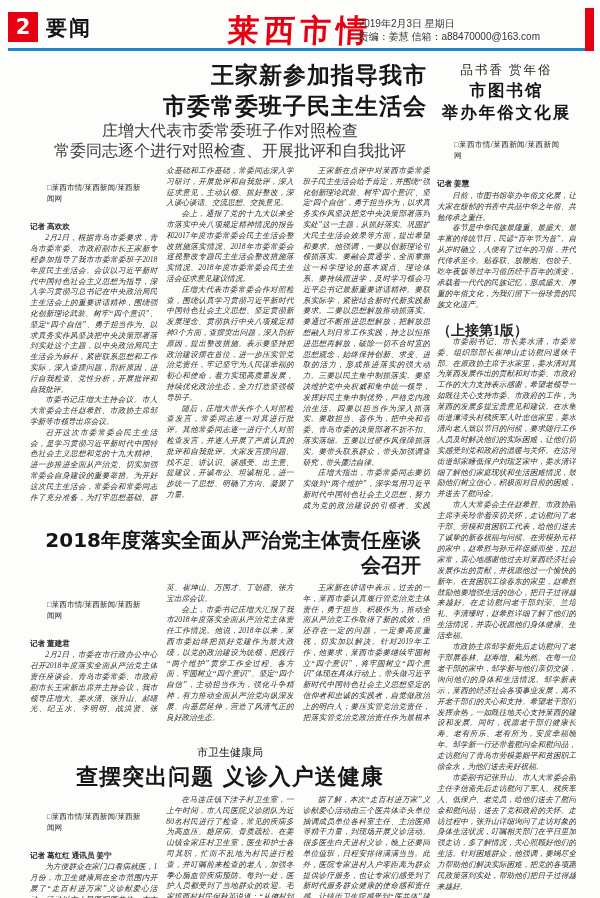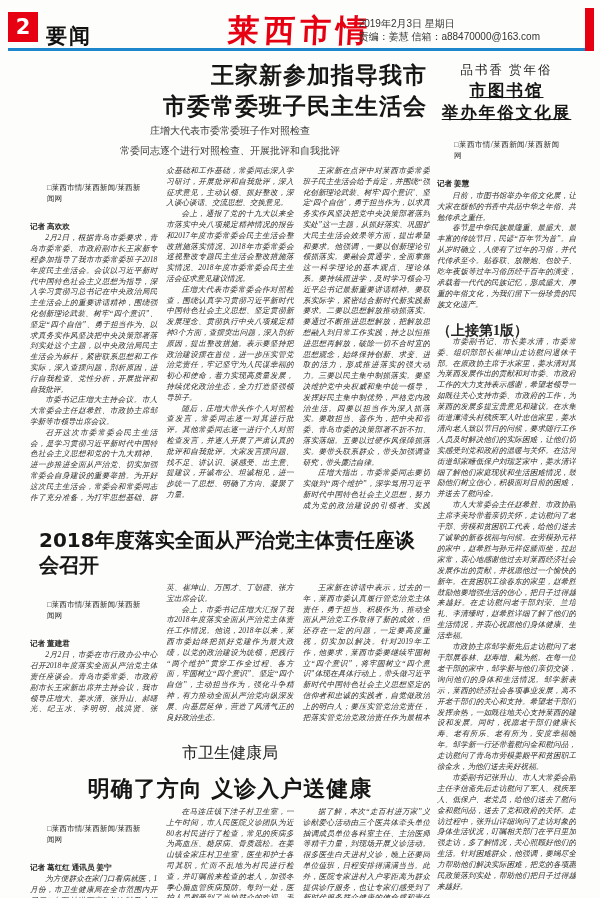--- a/index.html
+++ b/index.html
@@ -3,51 +3,51 @@
 <meta charset="utf-8">
 <style>
   html,body{margin:0;padding:0;background:#e9e8e4;}
   .page{position:relative;width:600px;height:898px;background:#fdfdfb;margin:0 auto;overflow:hidden;
         font-family:"Liberation Serif",serif;color:#262626;}
   
   .header{position:absolute;top:8px;left:8px;right:8px;height:40px;border-bottom:3px solid #1d86cc;}
   .pagenum{position:absolute;left:0;top:4px;width:30px;height:30px;background:#e60012;color:#fff;
            display:flex;align-items:center;justify-content:center;font-size:21px;font-weight:bold;
            font-family:"DejaVu Sans",sans-serif;}
-  .seclabel{position:absolute;left:38px;top:14px;font-size:21px;font-weight:bold;letter-spacing:2px;
+  .seclabel{position:absolute;left:38px;top:6px;font-size:21px;font-weight:bold;letter-spacing:2px;
             font-family:"DejaVu Sans",sans-serif;color:#111;}
   .masthead{position:absolute;left:50%;top:2px;transform:translateX(-50%) skewX(-3deg);
             font-size:31px;font-weight:bold;color:#e60012;letter-spacing:5px;white-space:nowrap;
             font-family:"DejaVu Serif",serif;}
   .hinfo{position:absolute;right:52px;top:9px;text-align:left;font-size:10px;line-height:13px;color:#333;
          font-family:"Liberation Sans",sans-serif;}
   .endbar{position:absolute;right:-2px;top:0px;width:9px;height:43px;background:#e60012;}
   
   .main{position:absolute;top:58px;left:30px;width:400px;}
   .side{position:absolute;top:62px;left:437px;width:139px;height:830px;overflow:hidden;}
   .h-lead{margin:3px;text-align:right;font-size:23px;line-height:28px;font-weight:bold;letter-spacing:1px;
           font-family:"DejaVu Sans",sans-serif;color:#161616;}
-  .deck{margin:2px 0 0;text-align:center;font-size:10px;line-height:16px;color:#3a3a3a;}
+  .deck{margin:2px 0 0;text-align:center;font-size:16px;line-height:16px;color:#3a3a3a;}
   .art-body{column-count:3;column-gap:9px;overflow:hidden;font-size:7.6px;line-height:10.8px;
             text-align:justify;color:#2b2b2b;}
   .body-lead{margin-top:7px;height:346px;}
   .body-a2{margin-top:5px;height:150px;}
   .body-a3{margin-top:5px;height:152px;}
   .src{margin:17px;}
   .rep{margin:0 0 1px;font-weight:bold;}
   .para{margin:0;text-indent:2em;font-style:italic;}
-  .h-a2{margin:16px 9px 0;text-align:left;font-size:20px;line-height:25px;font-weight:bold;
+  .h-a2{margin:16px 9px 0;text-align:right;font-size:20px;line-height:25px;font-weight:bold;
         font-family:"DejaVu Sans",sans-serif;color:#161616;}
-  .kicker-a3{margin:12px 0 16px;text-align:center;font-size:16px;line-height:15px;color:#222;}
+  .kicker-a3{margin:12px 0 4px;text-align:center;font-size:11px;line-height:15px;color:#222;}
   .h-a3{margin:1px 0 0;text-align:center;font-size:22px;line-height:26px;font-weight:bold;letter-spacing:1px;
         font-family:"DejaVu Sans",sans-serif;color:#161616;}
   
   .side-kicker{margin:0;text-align:center;font-size:12.5px;line-height:17px;color:#222;letter-spacing:2px;}
   .h-side{margin:1px 0 0;text-align:center;font-size:16.5px;line-height:21px;font-weight:bold;letter-spacing:2px;
-          font-family:"DejaVu Sans",sans-serif;color:#161616;text-decoration:underline;}
+          font-family:"DejaVu Sans",sans-serif;color:#161616;}
   .side-body{margin-top:8px;font-size:7.6px;line-height:10.9px;text-align:justify;color:#2b2b2b;}
   .cont-label{margin:14px 0 0;font-weight:bold;font-size:14px;line-height:12px;}
   .cont-body{font-size:7.6px;line-height:10.9px;text-align:justify;color:#2b2b2b;}
 </style>
 </head>
 <body>
 
 <div class="page">
 
   <div class="header">
@@ -92,21 +92,21 @@
         <div>
             <p class="para">2月2日，市委在市行政办公中心召开2018年度落实全面从严治党主体责任座谈会。青岛市委常委、市政府副市长王家新出席并主持会议，我市领导庄增大、姜水清、张升山、郝曙光、纪玉水、李明明、战洪贤、张英、崔坤山、万国才、丁朝霞、张方宝出席会议。</p>
             <p class="para">会上，市委书记庄增大汇报了我市2018年度落实全面从严治党主体责任工作情况。他说，2018年以来，莱西市委始终把抓好党建作为最大政绩，以党的政治建设为统领，把践行“两个维护”贯穿工作全过程、各方面，牢固树立“四个意识”、坚定“四个自信”，主动担当作为，强化斗争精神，有力推动全面从严治党向纵深发展、向基层延伸，营造了风清气正的良好政治生态。</p>
             <p class="para">王家新在讲话中表示，过去的一年，莱西市委认真履行管党治党主体责任，勇于担当、积极作为，推动全面从严治党工作取得了新的成效，但还存在一定的问题，一定要高度重视，切实加以解决。针对2019年工作，他要求，莱西市委要继续牢固树立“四个意识”，将牢固树立“四个意识”体现在具体行动上，带头做习近平新时代中国特色社会主义思想坚定的信仰者和忠诚的实践者，自觉做政治上的明白人；要压实管党治党责任，把落实管党治党政治责任作为最根本的政治担当，各级一把手要切实担起第一责任，形成头雁效应；要继续强化基层组织建设，聚焦基层组织建设的薄弱环节，以提升组织力为重点，推动基层党建全面进步，抓好基层支部书记的培训，当好群众的主心骨；要继续深入全面从严治党，坚持纪律和规矩挺在前，持之以恒纠正“四风”，严格落实中央八项规定及其实施细则精神，全面推动从严治党向基层延伸，不断提高群众的获得感、幸福感、安全感。</p>
           </div>
       </div>
     </div>
 
     <div>
       <p class="kicker-a3">市卫生健康局</p>
-      <h2 class="h-a3">明确了方向  义诊入户送健康</h2>
+      <h2 class="h-a3">查摆突出问题  义诊入户送健康</h2>
       <div class="art-body body-a3">
         <p class="src">□莱西市情/莱西新闻/莱西新闻网</p>
         <p class="rep">记者 葛红红 通讯员 姜宁</p>
         <div>
             <p class="para">为方便群众在家门口看病就医，1月份，市卫生健康局在全市范围内开展了“走百村进万家”义诊献爱心活动。活动以市人民医院医共体、市中医医院医共体和市立医院医共体为主体，组建义诊队，开展义诊及回访活动。</p>
             <p class="para">在马连庄镇下洼子村卫生室，一上午时间，市人民医院义诊团队为近80名村民进行了检查，常见的疾病多为高血压、糖尿病、骨质疏松。在姜山镇金家庄村卫生室，医生和护士各司其职，忙而不乱地为村民进行检查，并叮嘱前来检查的老人，加强冬季心脑血管疾病预防。每到一处，医护人员都受到了当地群众的欢迎。毛家埠西村村民何秋英说道：“从俺村到市区看病要花费时间，现在在家门口就有市立医院专家帮我们看诊，感谢政府部门对我们的关怀和照顾。”</p>
             <p class="para">据了解，本次“走百村进万家”义诊献爱心活动由三个医共体牵头单位抽调成员单位各科室主任、主治医师等精干力量，到现场开展义诊活动。很多医生白天进村义诊，晚上还要回单位值班，日程安排得满满当当。此外，医院专家进村入户零距离为群众提供诊疗服务，也让专家们感受到了新时代服务群众健康的使命感和责任感，让镇街卫生院感受到“医共体”建设带来的实惠。参与义诊的医护人员纷纷表示，要让百姓在家门口就能享受到市人民医院、市中医医院与市立医院专家的诊疗服务，让我们的医务人员与群众贴得更近、服务更好。</p>
             <p class="para">截至1月底，此次活动共组织义诊队57支，参与医务人员849人次，为5853名村民筛查疾病，免费查体1303余人次，发放健康宣传资料18953份，筛查出疾病295例，义诊群众共计3306人。</p>
           </div>
       </div>

